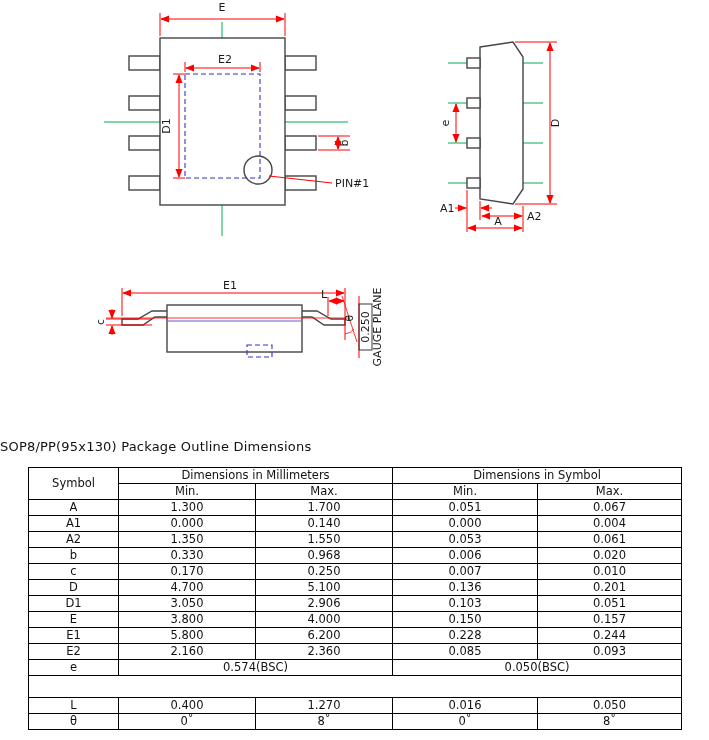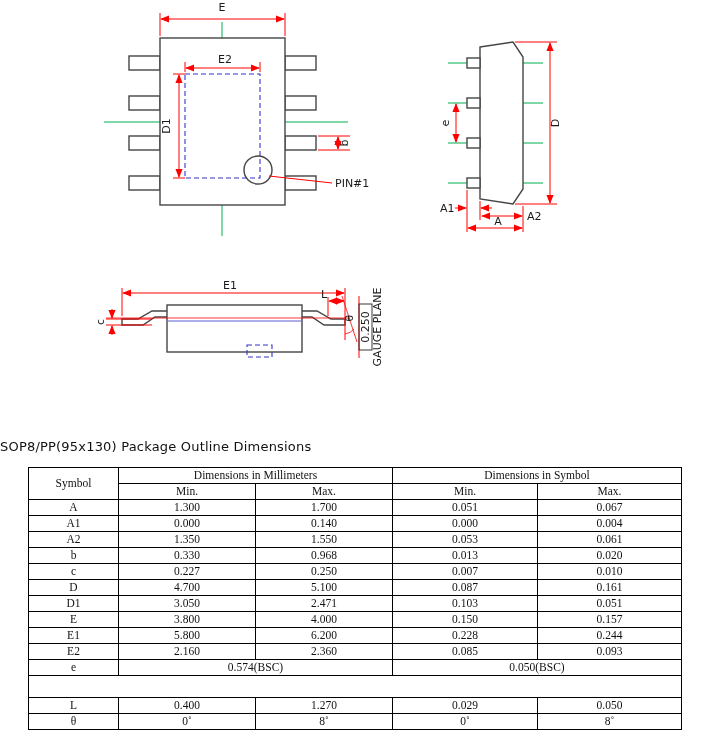--- a/index.html
+++ b/index.html
@@ -16,21 +16,21 @@
   .dim  { stroke:#ff0000; stroke-width:1;   fill:none; }
   .dimt { stroke:#ff0000; stroke-width:0.8; fill:none; }
   .cl   { stroke:#00b050; stroke-width:1;   fill:none; }
   .hid  { stroke:#3333cc; stroke-width:1.1; fill:none; stroke-dasharray:5,3; }
   .bl   { stroke:#3333cc; stroke-width:0.8; fill:none; }
 
   .title { position:absolute; top:439px; left:0; width:709px; text-align:left;
            font-size:13px; letter-spacing:0.2px; }
 
   table.dims { position:absolute; top:467px; left:28px; width:653px;
-               border-collapse:collapse; table-layout:fixed; font-size:11.5px;font-family:Liberation Serif, serif; }
+               border-collapse:collapse; table-layout:fixed; font-size:11.5px; }
   table.dims th, table.dims td { border:1px solid #000; text-align:center;
                font-weight:normal; height:16px; padding:0 2px; line-height:1.2; }
   table.dims td.spacer { height:22px; }
 </style>
 </head>
 <body>
 
 <div class="page">
 
   <svg class="drawings" width="709" height="435" viewBox="0 0 709 435">
@@ -238,41 +238,41 @@
           <td>A2</td>
           <td>1.350</td>
           <td>1.550</td>
           <td>0.053</td>
           <td>0.061</td>
         </tr>
         <tr>
           <td>b</td>
           <td>0.330</td>
           <td>0.968</td>
-          <td>0.013</td>
+          <td>0.006</td>
           <td>0.020</td>
         </tr>
         <tr>
           <td>c</td>
-          <td>0.227</td>
+          <td>0.170</td>
           <td>0.250</td>
           <td>0.007</td>
           <td>0.010</td>
         </tr>
         <tr>
           <td>D</td>
           <td>4.700</td>
           <td>5.100</td>
-          <td>0.087</td>
-          <td>0.161</td>
+          <td>0.136</td>
+          <td>0.201</td>
         </tr>
         <tr>
           <td>D1</td>
           <td>3.050</td>
-          <td>2.471</td>
+          <td>2.906</td>
           <td>0.103</td>
           <td>0.051</td>
         </tr>
         <tr>
           <td>E</td>
           <td>3.800</td>
           <td>4.000</td>
           <td>0.150</td>
           <td>0.157</td>
         </tr>
@@ -295,21 +295,21 @@
           <td colspan="2">0.574(BSC)</td>
           <td colspan="2">0.050(BSC)</td>
         </tr>
         <tr>
           <td colspan="5" class="spacer"></td>
         </tr>
         <tr>
           <td>L</td>
           <td>0.400</td>
           <td>1.270</td>
-          <td>0.029</td>
+          <td>0.016</td>
           <td>0.050</td>
         </tr>
         <tr>
           <td>θ</td>
           <td>0˚</td>
           <td>8˚</td>
           <td>0˚</td>
           <td>8˚</td>
         </tr>
       </tbody>

